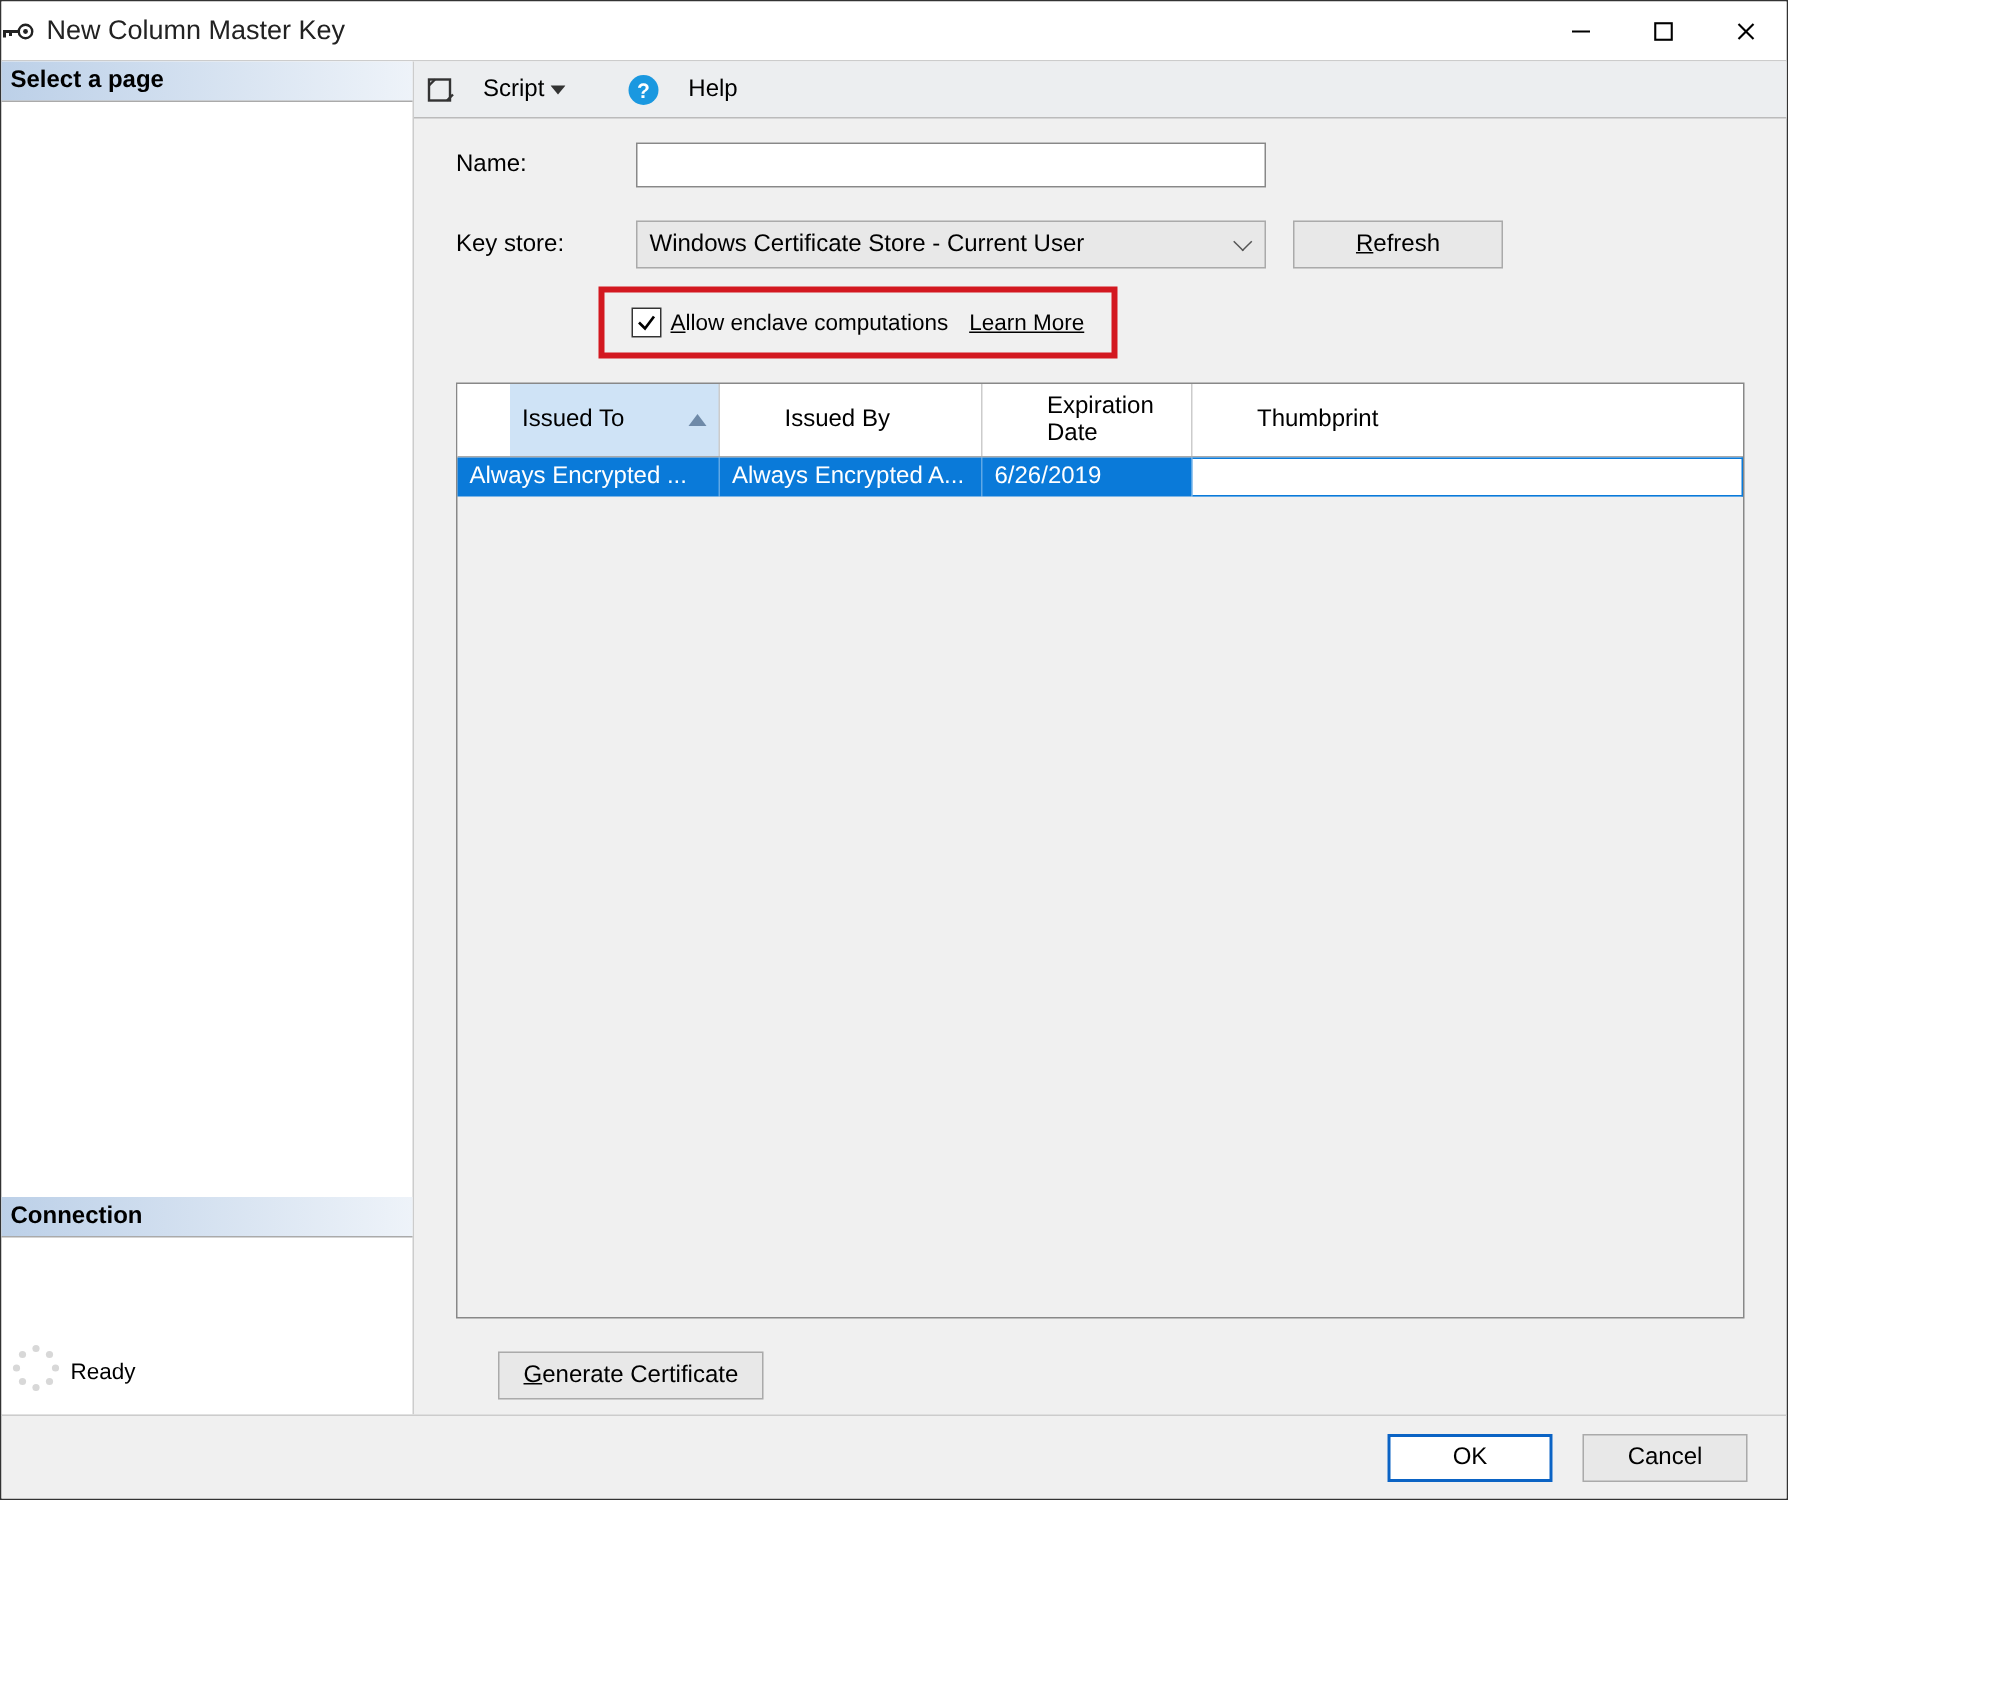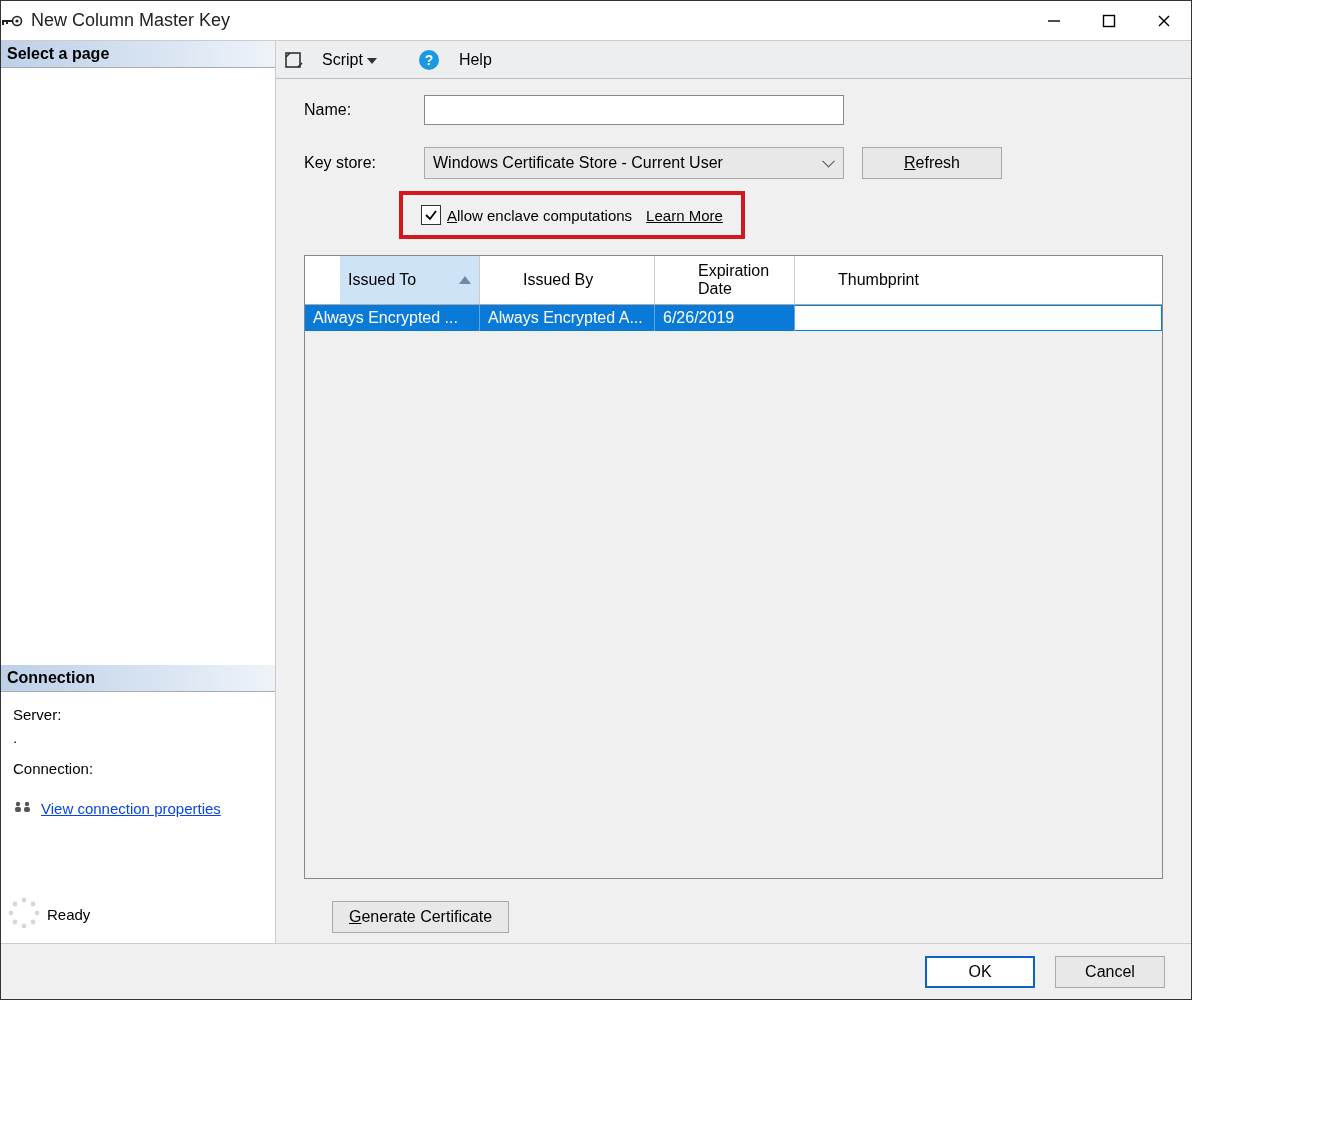--- a/index.html
+++ b/index.html
@@ -303,36 +303,20 @@
     </div>
   </div>
 
   <div class="body-row">
 
     <div class="sidebar">
       <div class="side-header">Select a page</div>
       <div class="side-spacer"></div>
 
       <div class="side-header">Connection</div>
-      <div class="side-section">
-        <div class="lbl">Server:</div>
-        <div class="lbl">.</div>
-        <div class="lbl" style="margin-top:14px">Connection:</div>
-        <div class="conn-link-row">
-          <span>
-            <svg width="20" height="16" viewBox="0 0 20 16">
-              <circle cx="5" cy="5" r="2.2" fill="#555"></circle>
-              <rect x="2" y="8" width="6" height="5" rx="2" fill="#555"></rect>
-              <circle cx="14" cy="5" r="2.2" fill="#555"></circle>
-              <rect x="11" y="8" width="6" height="5" rx="2" fill="#555"></rect>
-            </svg>
-          </span>
-          <a href="#" class="conn-link">View connection properties</a>
-        </div>
-      </div>
       <div style="height:60px"></div>
 
       <div class="progress-row">
         <span class="spinner-icon">
           <svg width="34" height="34" viewBox="0 0 34 34">
             <g fill="#d8d8d8">
               <circle cx="17" cy="4" r="2.4"></circle>
               <circle cx="26" cy="8" r="2.4"></circle>
               <circle cx="30" cy="17" r="2.4"></circle>
               <circle cx="26" cy="26" r="2.4"></circle>

